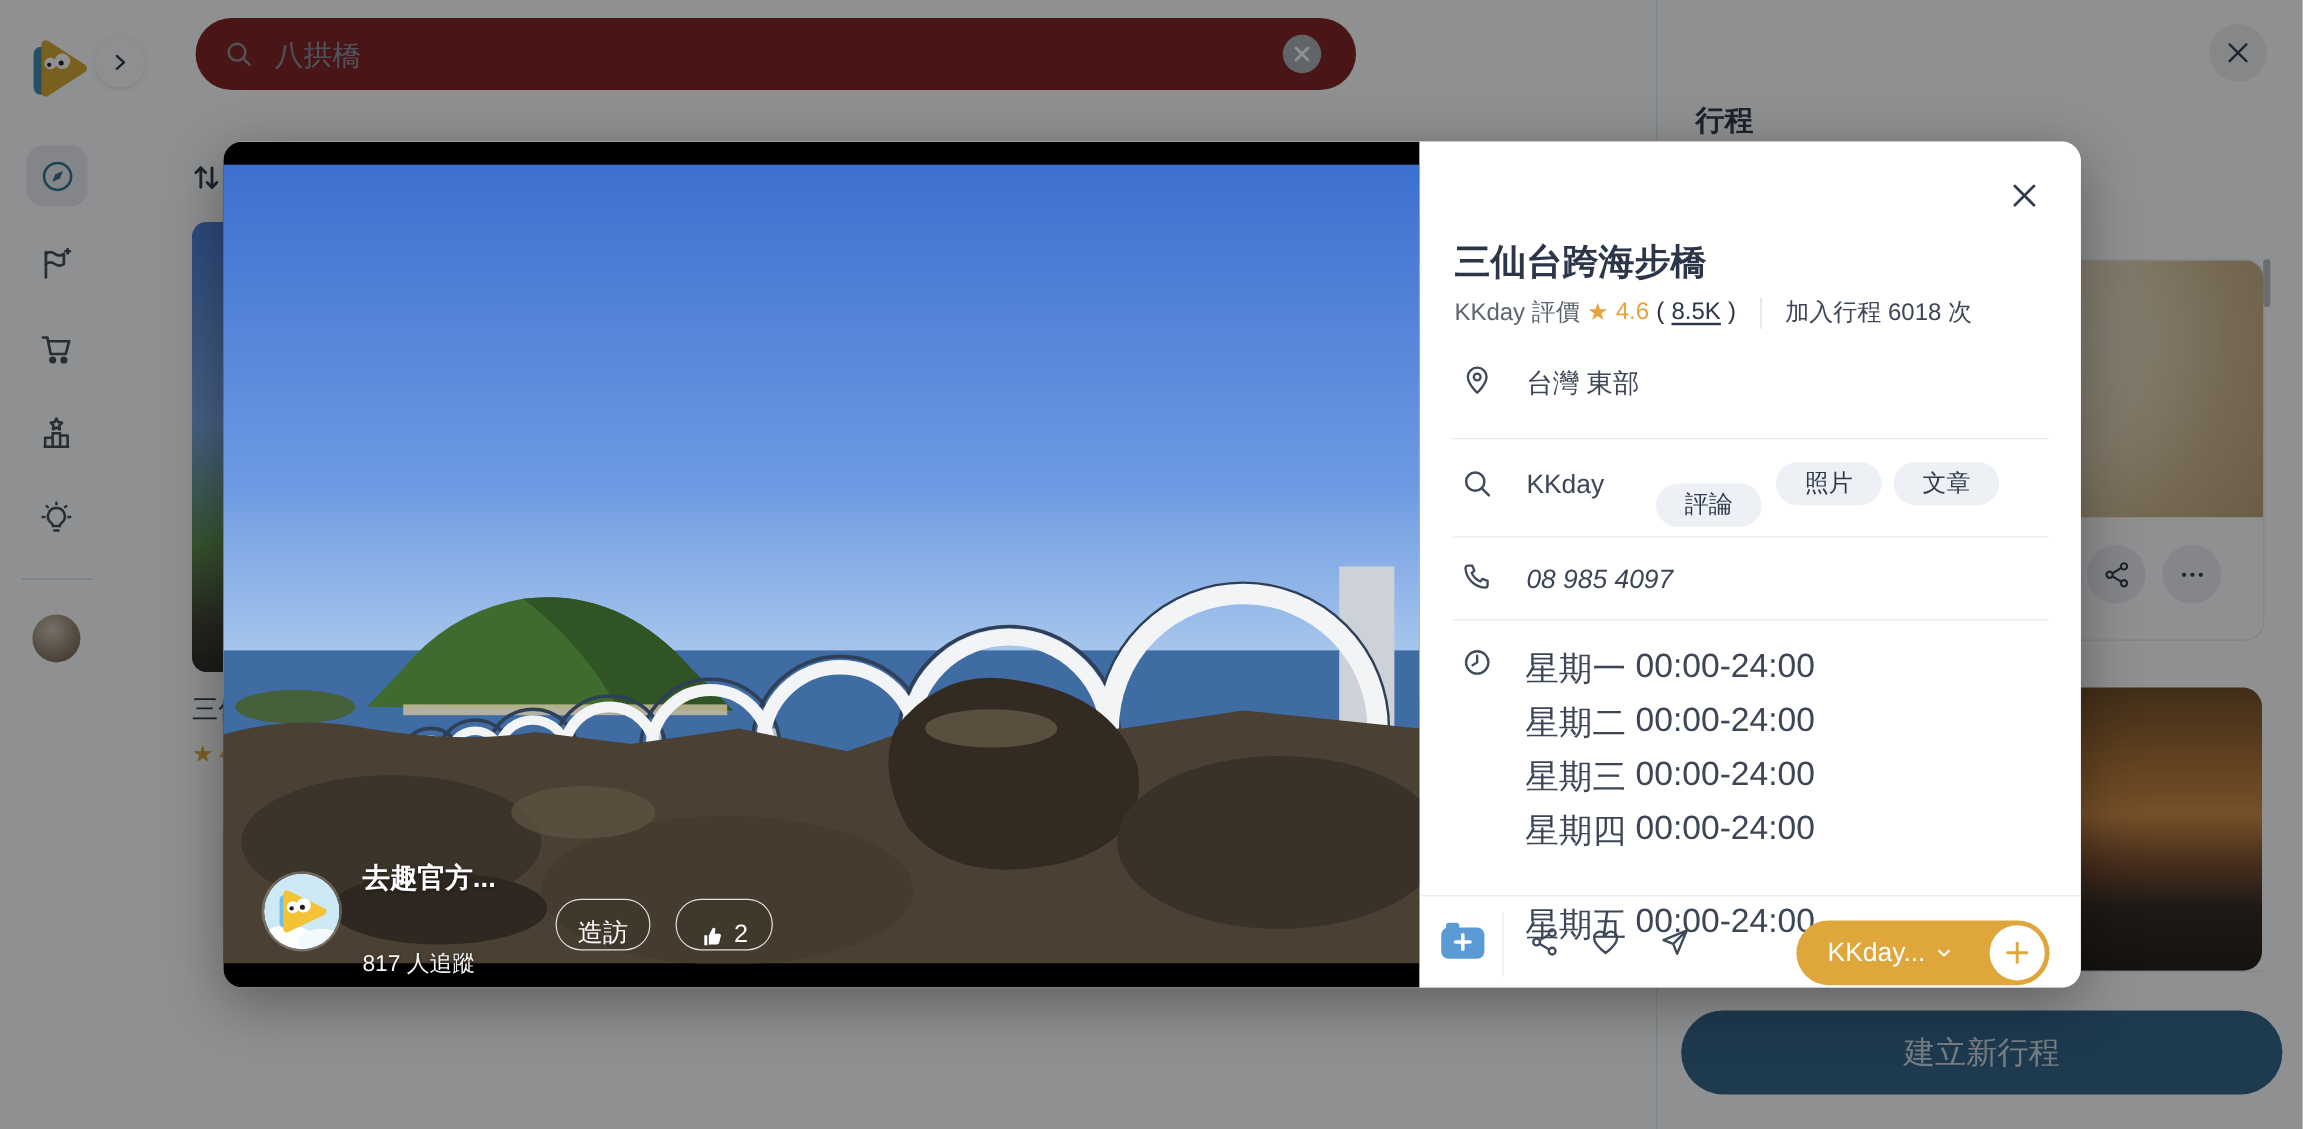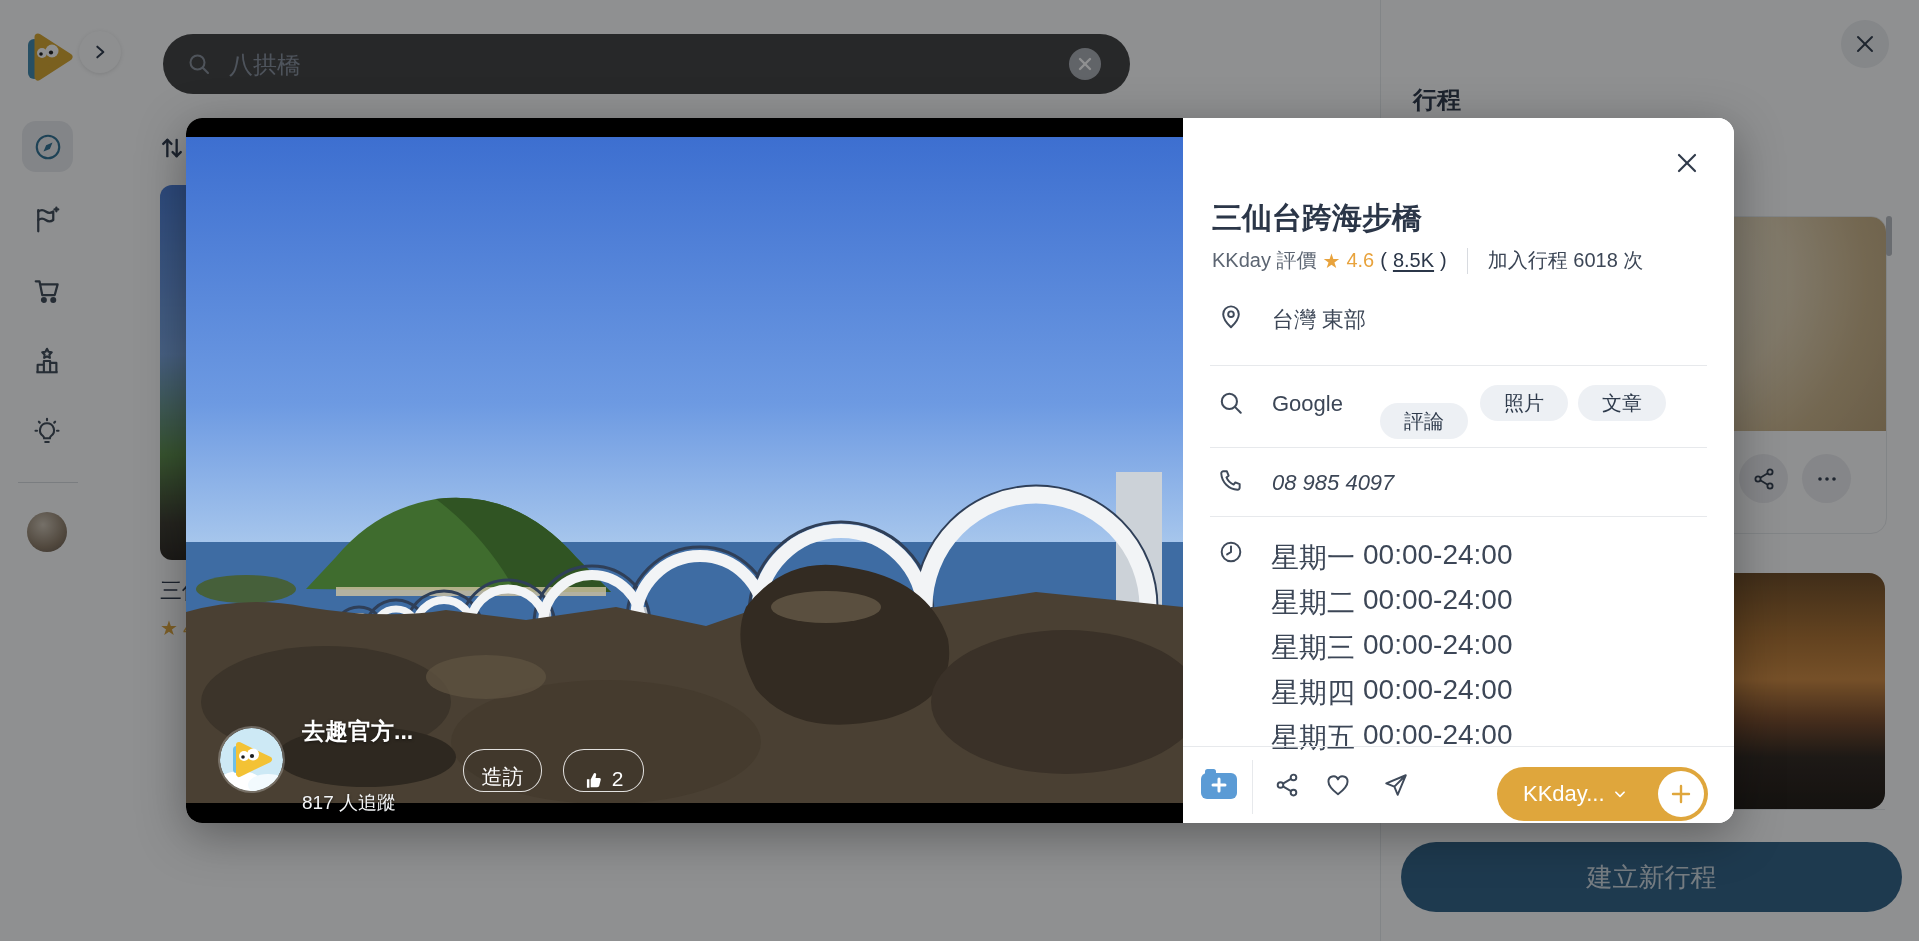--- a/index.html
+++ b/index.html
@@ -17,21 +17,21 @@
   .expand-btn{left:79px;top:31px;width:42px;height:42px;border-radius:50%;background:#fdfdfd;
     box-shadow:0 1px 4px rgba(0,0,0,.12);display:flex;align-items:center;justify-content:center;}
   .side-item{width:34px;height:34px;display:flex;align-items:center;justify-content:center;cursor:pointer;}
   .side-tile{left:22px;top:121px;width:51px;height:51px;border-radius:14px;background:#e9ebee;
     display:flex;align-items:center;justify-content:center;}
   .side-div{left:18px;top:482px;width:60px;height:1px;background:#d9dcdf;}
   .side-avatar{left:27px;top:512px;width:40px;height:40px;border-radius:50%;
     background:radial-gradient(circle at 40% 32%,#cfc4b4,#8d7b66 62%,#5f5246);}
 
   
-  .search-pill{left:163px;top:34px;width:967px;height:60px;border-radius:30px;background:#404040;}
+  .search-pill{left:163px;top:15px;width:967px;height:60px;border-radius:30px;background:#7f1d1d;}
   .search-pill input{position:absolute;left:64px;top:0;width:760px;height:60px;border:0;background:transparent;
     outline:none;font-size:24px;color:#88909e;font-family:inherit;}
   .search-glyph{left:24px;top:18px;}
   .clear-btn{left:906px;top:14px;width:32px;height:32px;border-radius:50%;background:#abaeb4;
     display:flex;align-items:center;justify-content:center;}
   .map-btn{left:1158px;top:19px;width:163px;height:62px;border-radius:14px;background:#1f2935;color:#fff;
     display:flex;align-items:center;justify-content:center;gap:9px;font-size:22px;cursor:pointer;}
 
   
   .sort-btn{left:158px;top:134px;width:30px;height:30px;}
@@ -353,21 +353,21 @@
     <div class="abs row-text" style="top:187px;">台灣 東部</div>
 
     <div class="abs m-div" style="top:247px;"></div>
 
     <span class="abs ic-col" style="top:272px;">
       <svg width="26" height="26" viewBox="0 0 24 24" fill="none" stroke="#3f4a5a" stroke-width="1.9" stroke-linecap="round">
           <circle cx="10.5" cy="10.5" r="7"></circle>
           <line x1="15.8" y1="15.8" x2="21" y2="21"></line>
         </svg>
     </span>
-    <div class="abs row-text" style="top:273px;">Google</div>
+    <div class="abs row-text" style="top:273px;">KKday</div>
     <div class="abs g-pill" style="left:197px;top:285px;">評論</div>
     <div class="abs g-pill" style="left:297px;top:267px;">照片</div>
     <div class="abs g-pill" style="left:395px;top:267px;">文章</div>
 
     <div class="abs m-div" style="top:329px;"></div>
 
     <span class="abs ic-col" style="top:349px;">
       <svg width="26" height="26" viewBox="0 0 24 24" fill="none" stroke="#3f4a5a" stroke-width="1.8" stroke-linejoin="round" stroke-linecap="round">
         <path d="M5,4 h3.2 l1.6,4 -2,1.6 a12,12 0 0 0 6.6,6.6 l1.6-2 4,1.6 V19 a2,2 0 0 1 -2,2 A16,16 0 0 1 3,6 a2,2 0 0 1 2,-2 Z"></path>
       </svg>
@@ -391,21 +391,21 @@
         <span>00:00-24:00</span>
     </div>
     <div class="abs hour-row" style="top:511px;">
       <span class="d">星期三</span>
         <span>00:00-24:00</span>
     </div>
     <div class="abs hour-row" style="top:556px;">
       <span class="d">星期四</span>
         <span>00:00-24:00</span>
     </div>
-    <div class="abs hour-row" style="top:601px;">
+    <div class="abs hour-row" style="top:634px;">
       <span class="d">星期五</span>
         <span>00:00-24:00</span>
     </div>
 
     <div class="abs bottom-div"></div>
 
     <div class="abs act cam-btn">
       <svg width="38" height="32" viewBox="0 0 38 32">
         <rect x="5" y="1" width="11" height="8" rx="2.5" fill="#5b9bd5"></rect>
         <rect x="1" y="5" width="36" height="26" rx="6" fill="#5b9bd5"></rect>

